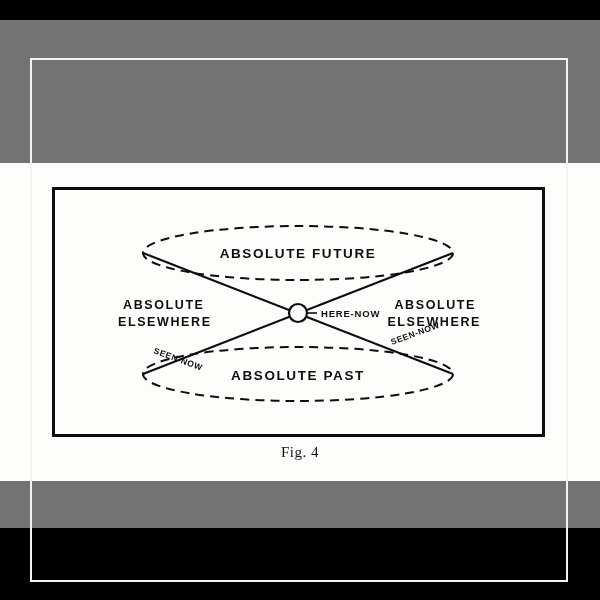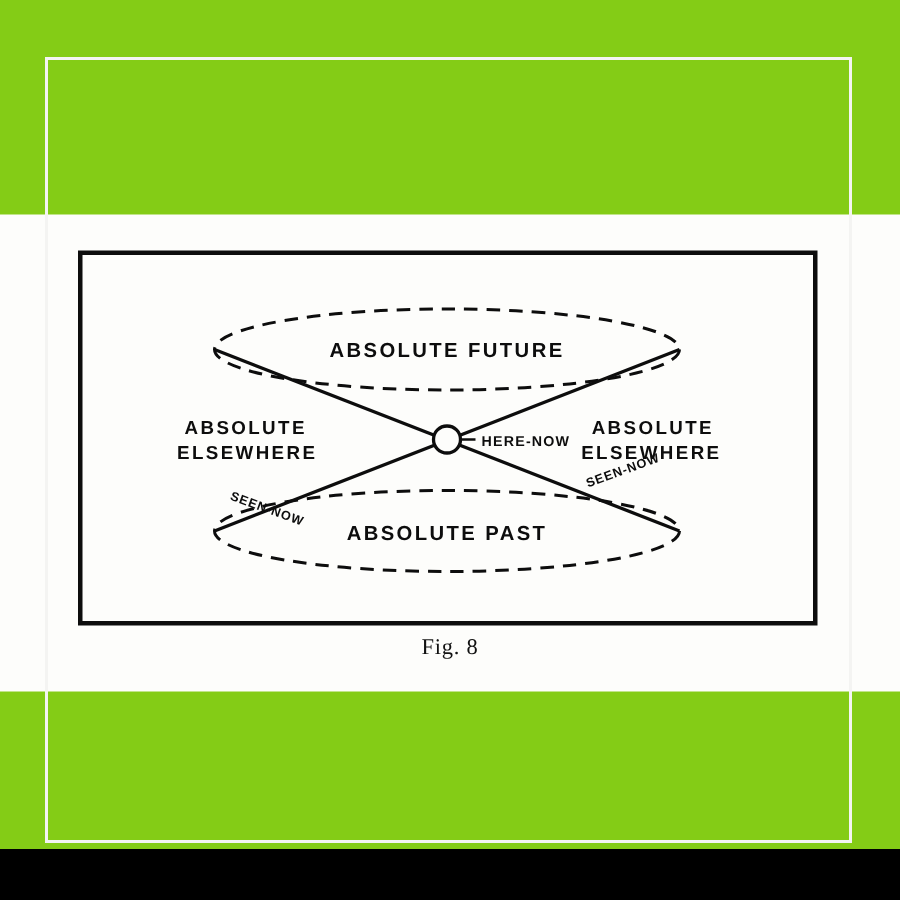--- a/index.html
+++ b/index.html
@@ -9,22 +9,23 @@
   }
   body {
     width: 600px;
     height: 600px;
     overflow: hidden;
     font-family: "Liberation Sans", sans-serif;
   }
   #page {
     position: relative;
     width: 600px;
-    height: 566px;
-    background: #84cc16;
+    height: 508px;
+    background: #737373;
+    margin-top: 20px;
   }
   
   .paper-band {
     position: absolute;
     left: 0;
     top: 143px;
     width: 600px;
     height: 318px;
     background: #fdfdfb;
   }
@@ -111,15 +112,15 @@
 
       <text class="lbl lbl-small" x="266" y="127" text-anchor="start">HERE-NOW</text>
 
       <text class="lbl lbl-tiny" x="98" y="163" text-anchor="start" transform="rotate(20 98 163)">SEEN-NOW</text>
 
       <text class="lbl lbl-tiny" x="337" y="155" text-anchor="start" transform="rotate(-20 337 155)">SEEN-NOW</text>
 
     </svg>
   </div>
 
-  <div class="caption">Fig. 8</div>
+  <div class="caption">Fig. 4</div>
 
 </div>
 
 </body></html>

